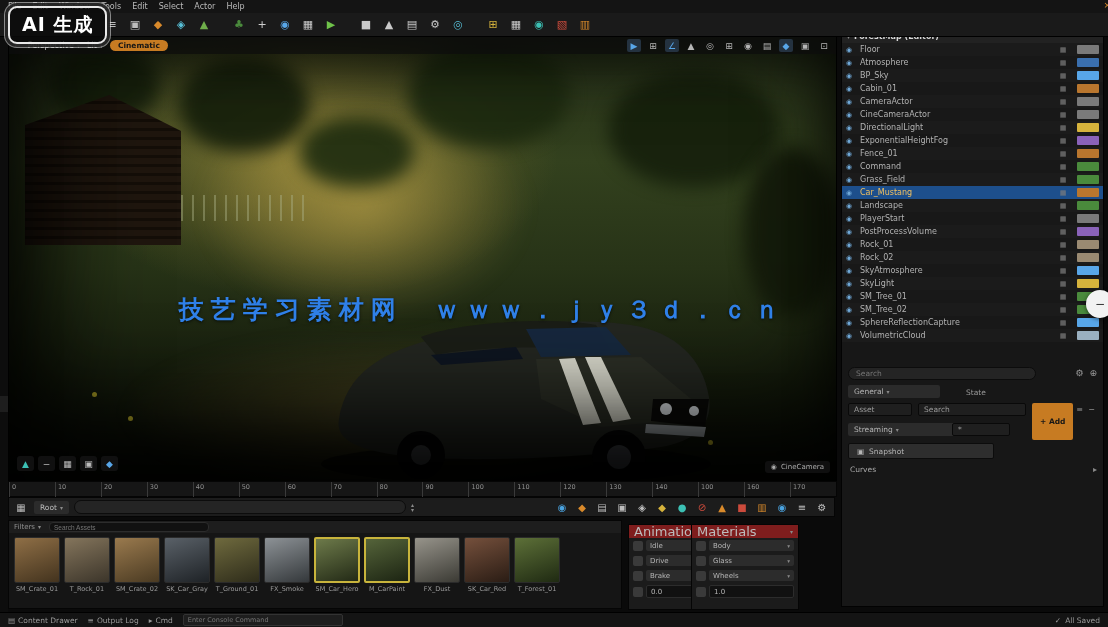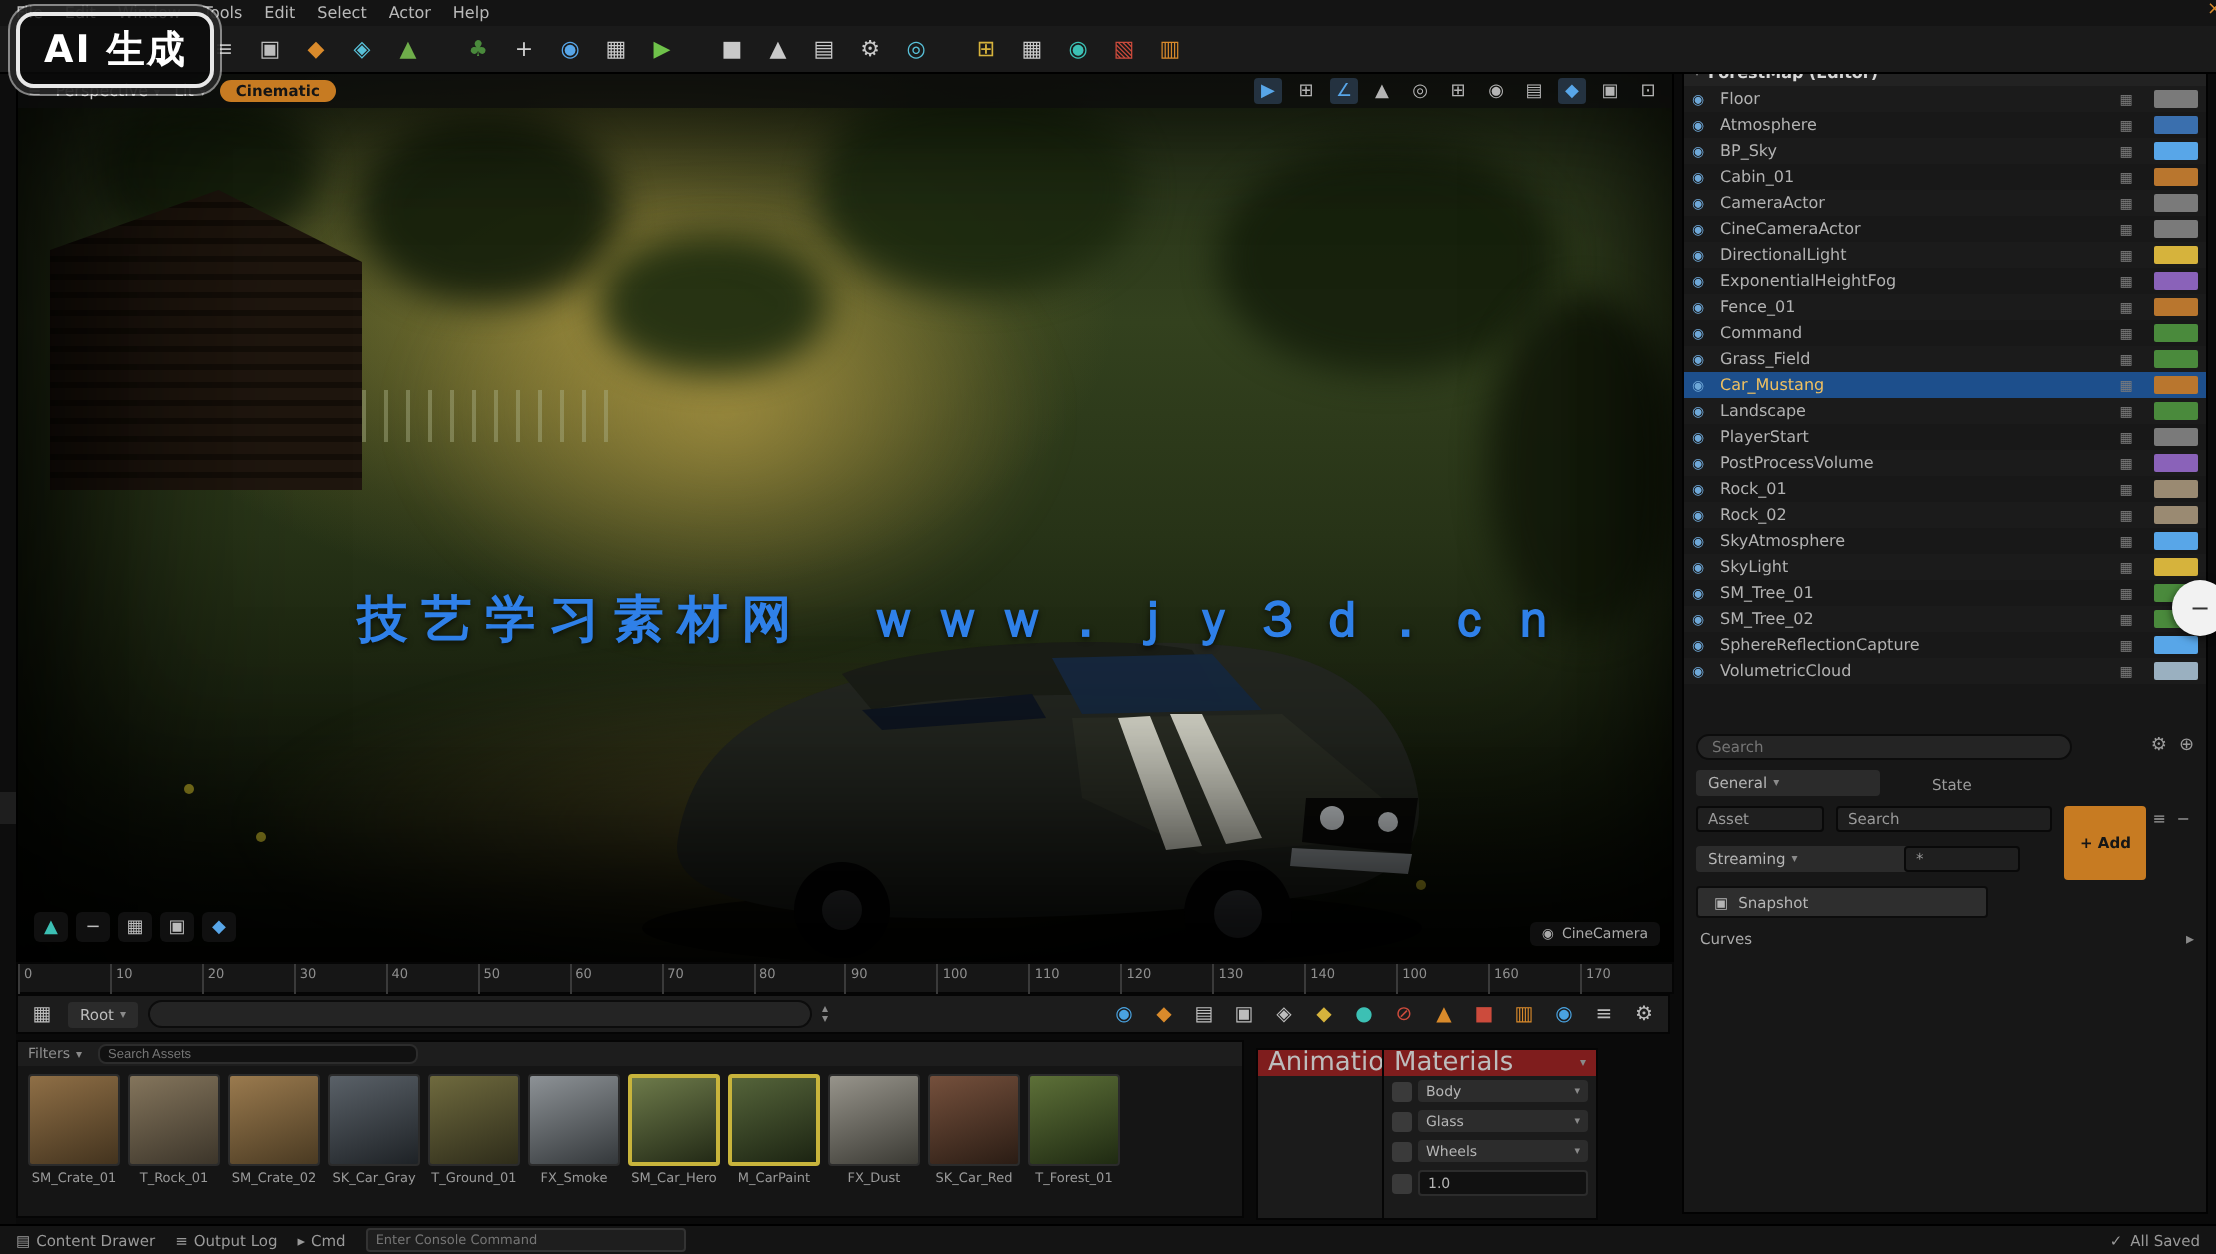--- a/index.html
+++ b/index.html
@@ -338,20 +338,38 @@
    </div>
       <div class="asset">
      <div class="asset-thumb" style="background:linear-gradient(160deg,#5d7038,#1f2a12)"></div>
      <div class="asset-name">T_Forest_01</div>
    </div>
     </div>
 </div>
 
 <div class="mini mini-a">
   <div class="mini-head">Animation</div>
+  <div class="rows-a">
+      <div class="mini-row">
+       <span class="mini-ico"></span>
+       <span class="mini-pill">Idle</span>
+     </div>
+      <div class="mini-row">
+       <span class="mini-ico"></span>
+       <span class="mini-pill">Drive</span>
+     </div>
+      <div class="mini-row">
+       <span class="mini-ico"></span>
+       <span class="mini-pill">Brake</span>
+     </div>
+      <div class="mini-row">
+       <span class="mini-ico"></span>
+       <span class="mini-field">0.0</span>
+     </div>
+    </div>
 </div>
 <div class="mini mini-b">
   <div class="mini-head">Materials</div>
   <div class="rows-b">
       <div class="mini-row">
        <span class="mini-ico"></span>
        <span class="mini-pill">Body</span>
      </div>
       <div class="mini-row">
        <span class="mini-ico"></span>

